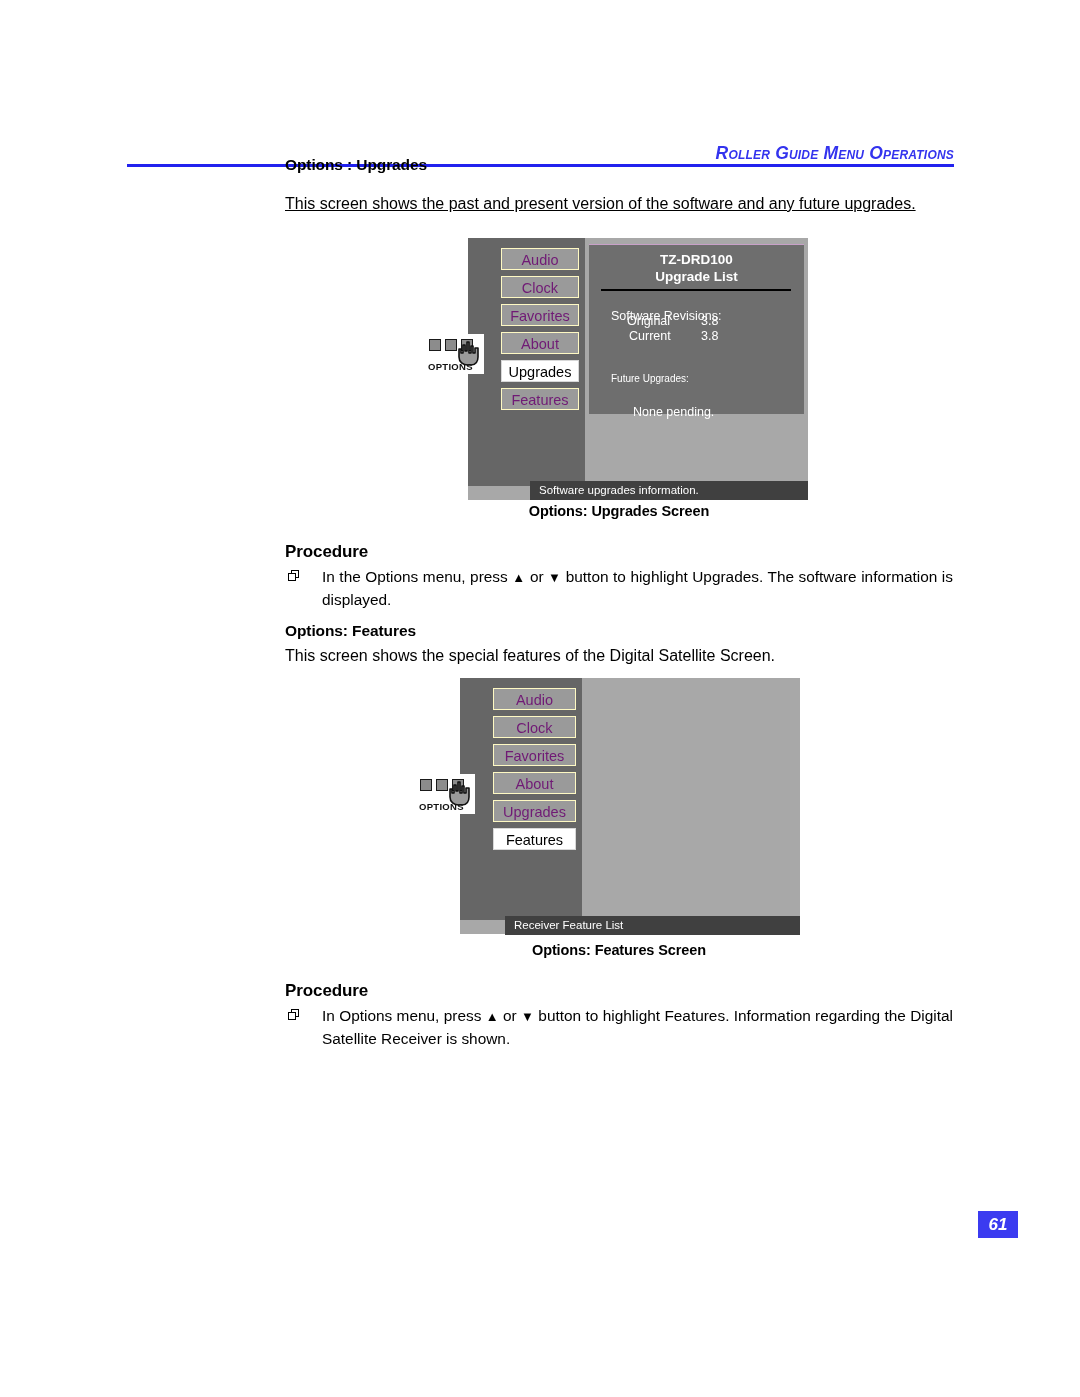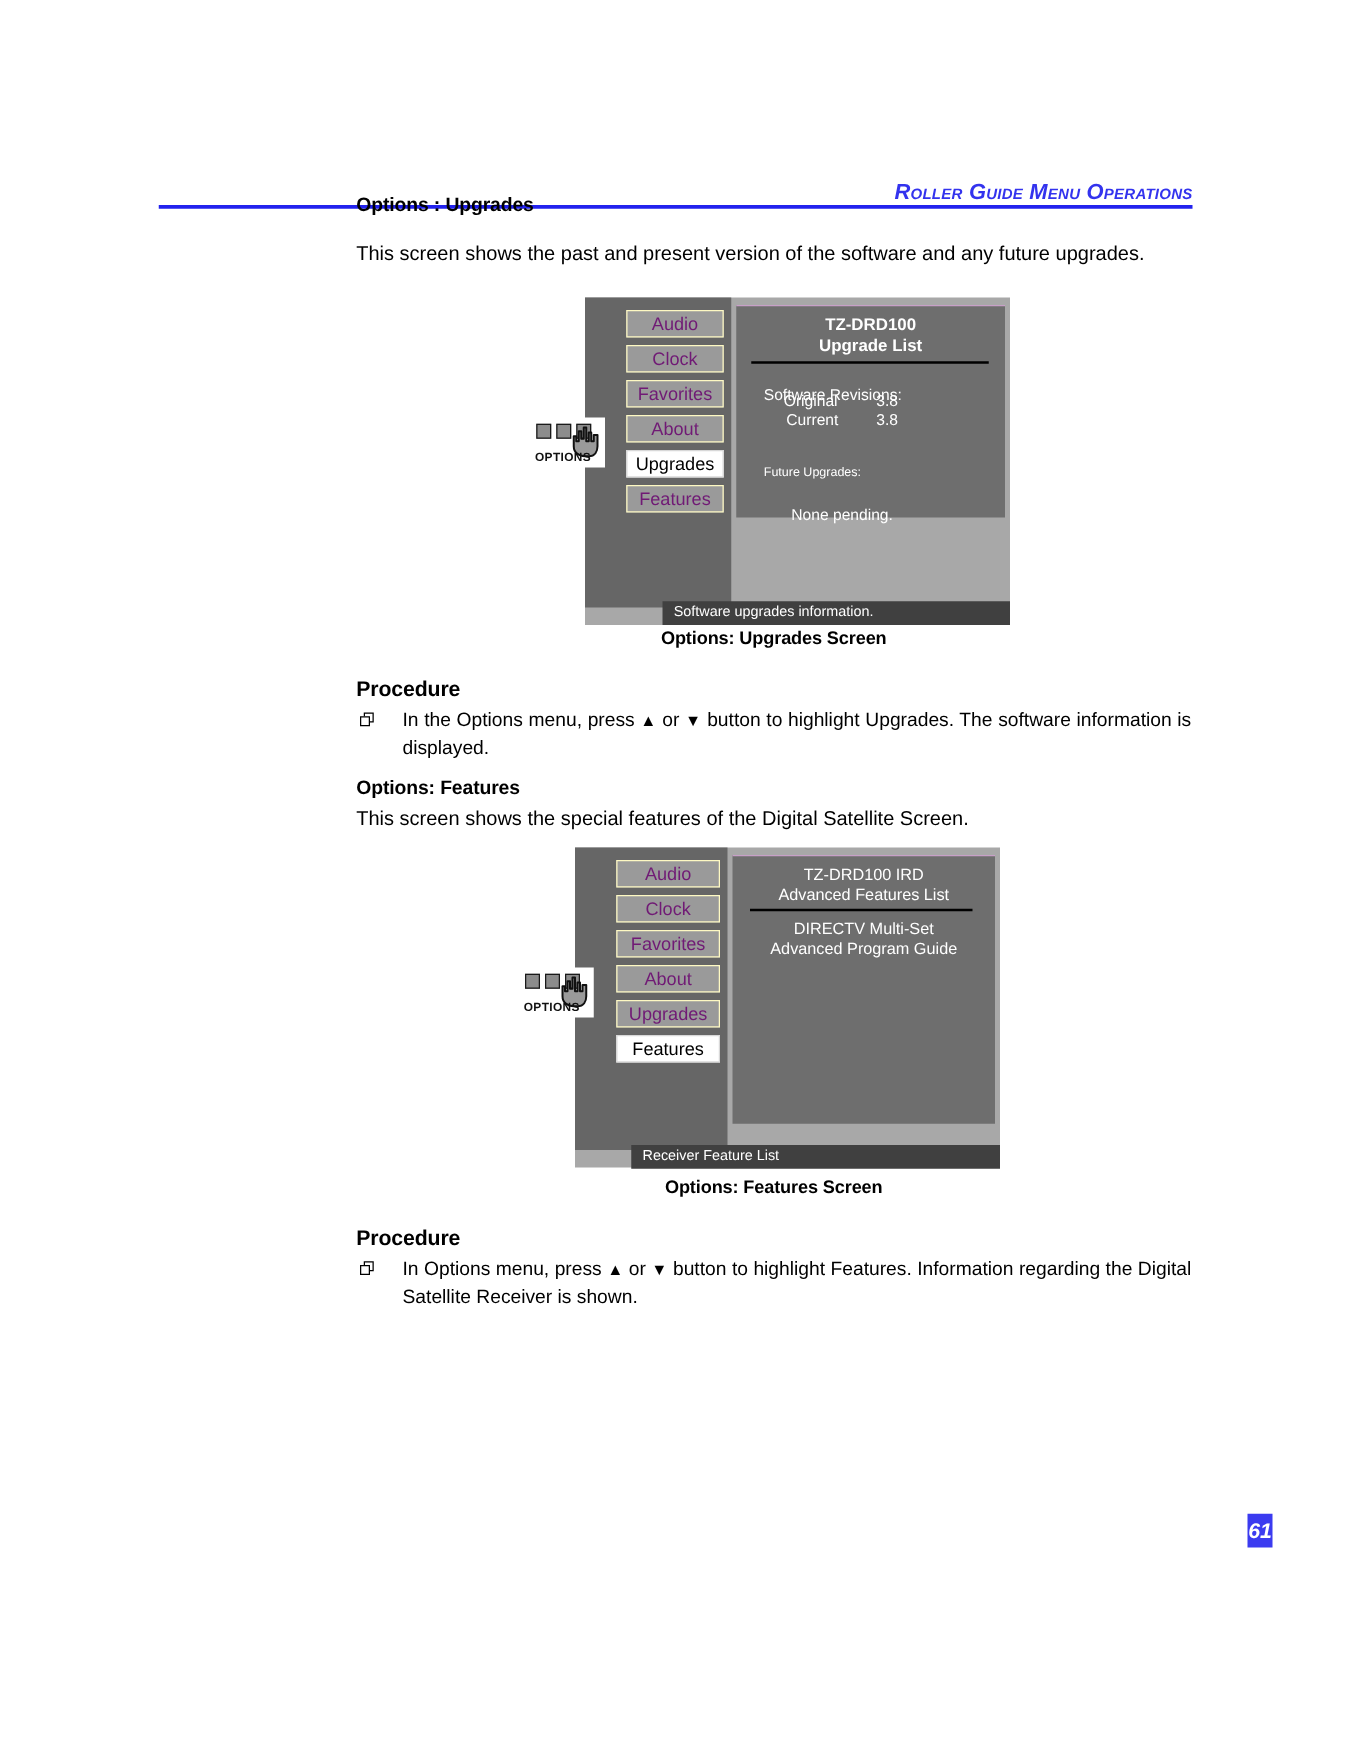--- a/index.html
+++ b/index.html
@@ -200,42 +200,42 @@
     font-weight: bold;
     letter-spacing: -0.1px;
     width: 100%;
   }
 
   
   #page-number {
     position: absolute;
     right: 62px;
     top: 1211px;
-    width: 20px;
+    width: 40px;
     height: 27px;
     background: #3b3bf0;
     color: #ffffff;
     font-size: 17px;
     font-weight: bold;
     font-style: italic;
     text-align: center;
     line-height: 27px;
   }
 </style>
 </head>
 <body>
 
 <div id="header-rule"></div>
 <div id="header-title">Roller Guide Menu Operations</div>
 
 <div class="col" style="top:156px;">
   <h2 class="sec-title">Options : Upgrades</h2>
 </div>
 
-<div class="col" style="top:192px;">
+<div class="col" style="top:192px;text-decoration:underline;">
   <p class="body">This screen shows the past and present version of the software and any future upgrades.</p>
 </div>
 
 <div class="tv" style="left:468px; top:238px; width:340px; height:262px;">
 
   <div class="tv-left" style="width:117px; height:248px;"></div>
 
   <div class="tv-right-panel" style="left:121px; top:6px; width:215px; height:170px;">
     <div class="p-title bold" style="top:7px; font-size:13.5px;">TZ-DRD100</div>
     <div class="p-title bold" style="top:24px; font-size:13.5px;">Upgrade List</div>
@@ -293,27 +293,20 @@
 </div>
 
 <div class="col" style="top:644px;">
   <p class="body nojust">This screen shows the special features of the Digital Satellite Screen.</p>
 </div>
 
 <div class="tv" style="left:460px; top:678px; width:340px; height:256px;">
 
   <div class="tv-left" style="width:122px; height:242px;"></div>
 
-  <div class="tv-right-panel" style="left:126px; top:6px; width:210px; height:215px;">
-    <div class="p-title" style="top:7px; font-size:13px;">TZ-DRD100 IRD</div>
-    <div class="p-title" style="top:23px; font-size:13px;">Advanced Features List</div>
-    <div class="p-rule" style="left:14px; top:42px; width:178px;"></div>
-    <div class="p-title" style="top:50px; font-size:13px;">DIRECTV Multi-Set</div>
-    <div class="p-title" style="top:66px; font-size:13px;">Advanced Program Guide</div>
-  </div>
 
   <div class="menu-list" style="left:33px; top:10px; width:83px;">
     <div class="menu-item">Audio</div>
     <div class="menu-item">Clock</div>
     <div class="menu-item">Favorites</div>
     <div class="menu-item">About</div>
     <div class="menu-item">Upgrades</div>
     <div class="menu-item selected">Features</div>
   </div>
 

